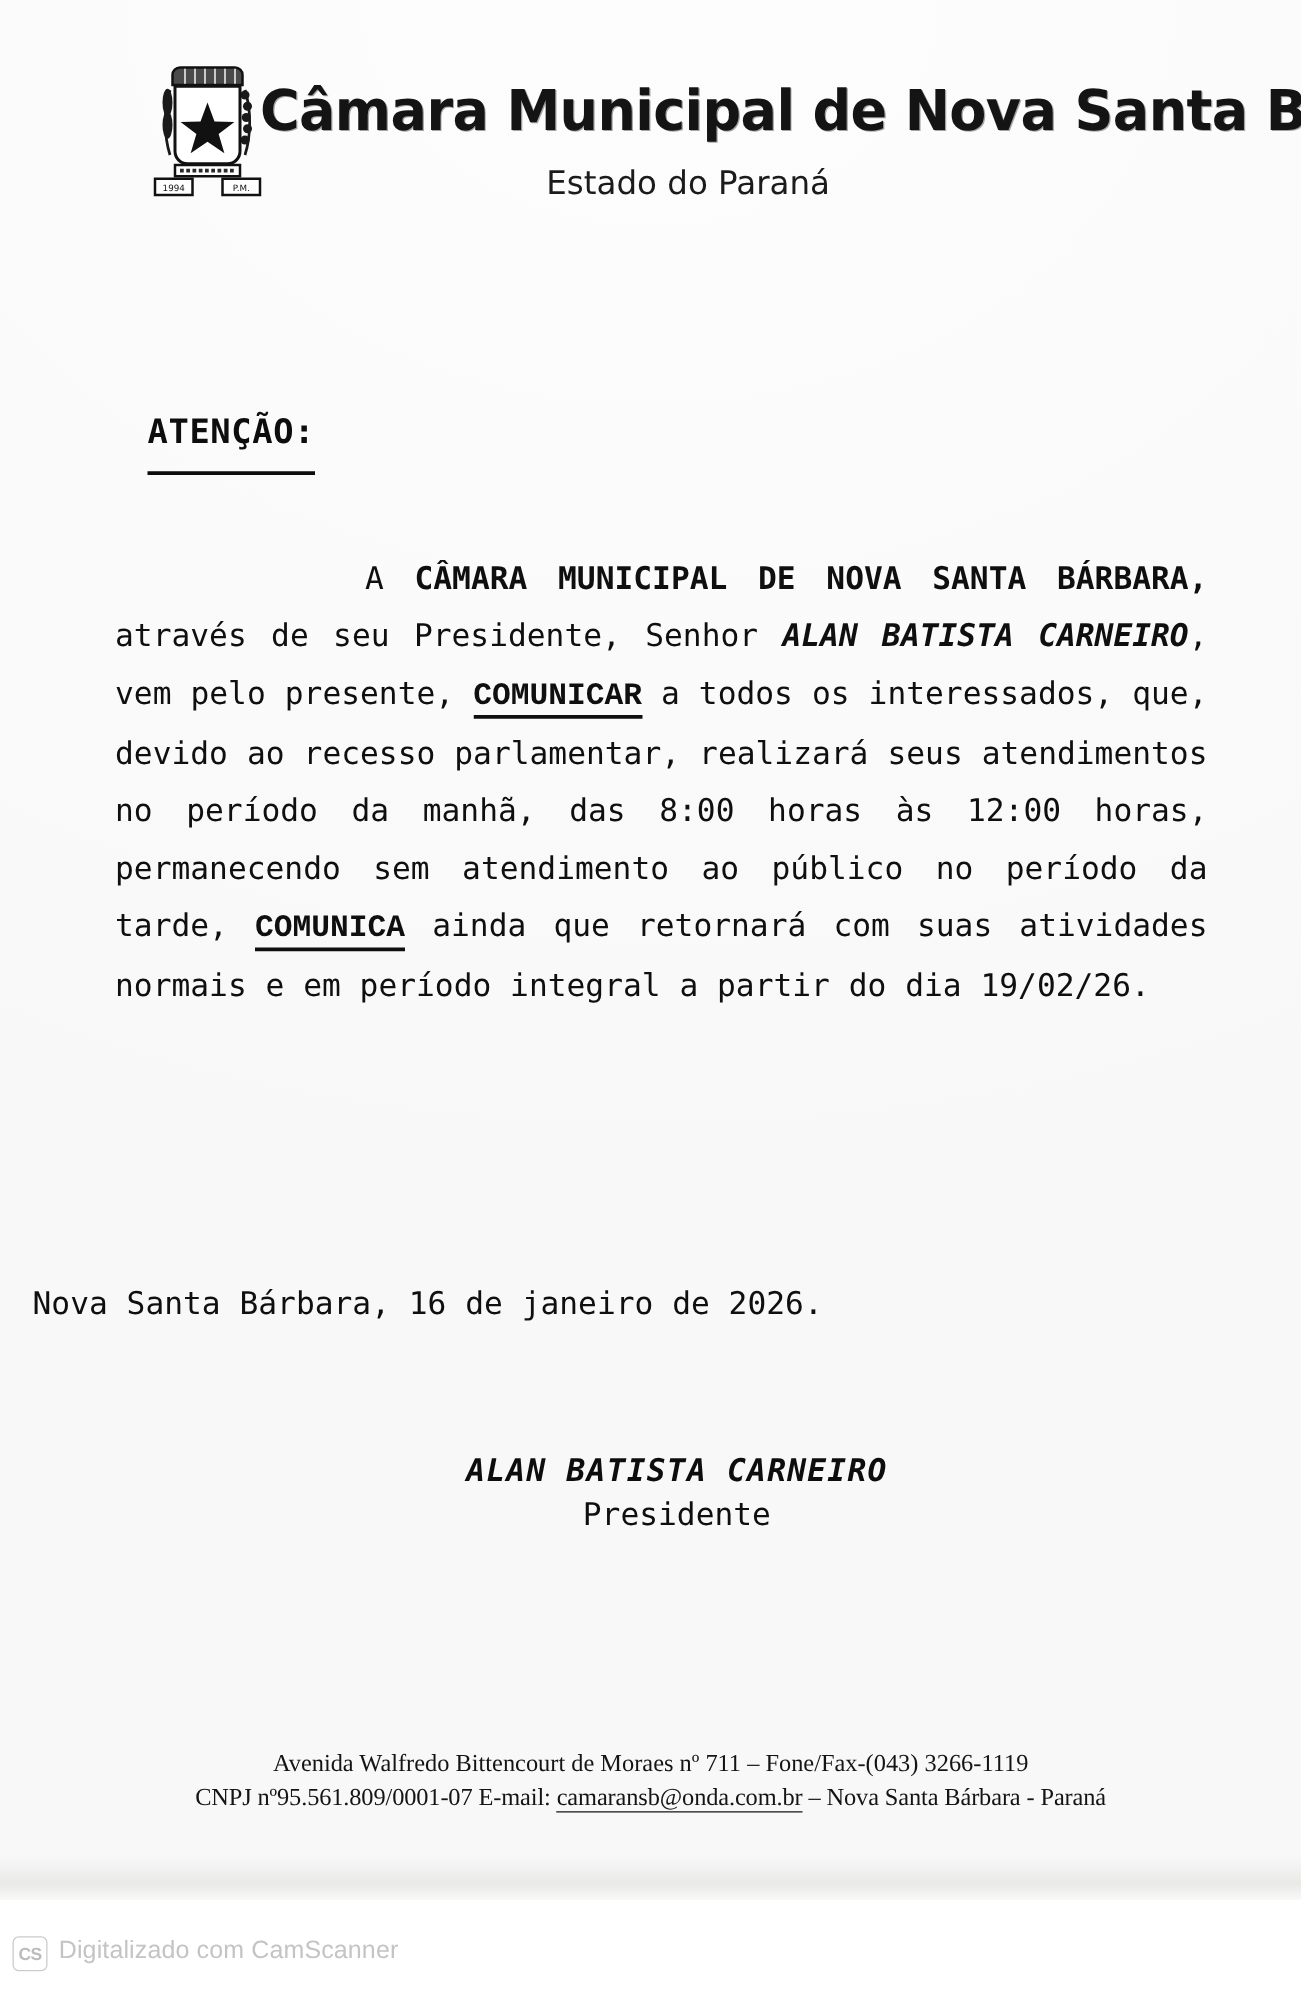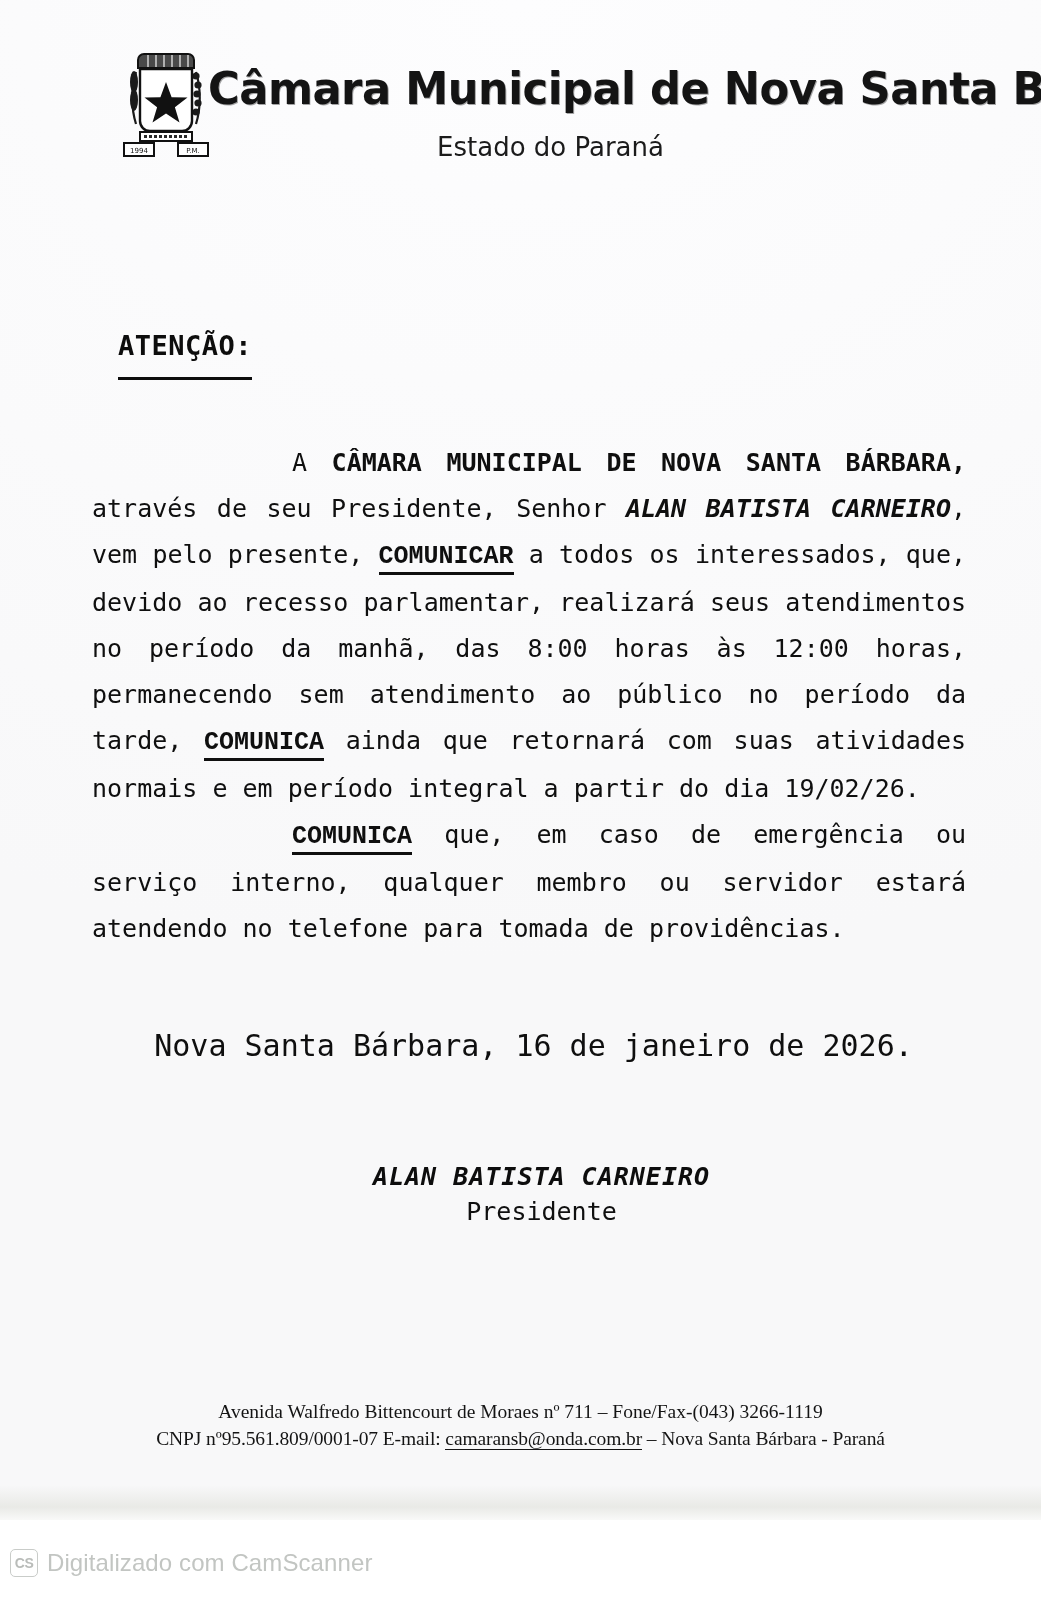--- a/index.html
+++ b/index.html
@@ -131,23 +131,23 @@
   .body-block p.p2 { text-indent: 200px; }
 
   .b    { font-weight: 700; }
   .bi   { font-weight: 700; font-style: italic; }
   .bu   { font-weight: 700; border-bottom: 3px solid #0f0f0f; padding-bottom: 1px; font-family: Liberation Mono, monospace; }
 
   .place-date {
     position: absolute;
     left: 0; right: 0;
     top: 1028px;
-    text-align: center;
-    font-family: "DejaVu Sans Mono", monospace;
-    font-size: 30px;
+    text-align: left;
+    font-family: "DejaVu Sans Mono", monospace;
+    font-size: 25px;
     color: #0f0f0f;
     padding-left: 26px;
   }
 
   .signature {
     position: absolute;
     left: 0; right: 0;
     top: 1162px;
     text-align: center;
     padding-left: 42px;
@@ -200,21 +200,21 @@
     font-size: 14px;
     font-weight: 700;
     color: #b9bcb9;
     display: flex;
     align-items: center;
     justify-content: center;
     letter-spacing: -0.5px;
   }
   .cs-text {
     font-family: "Liberation Sans", sans-serif;
-    font-size: 24px;
+    font-size: 20px;
     color: #c2c5c2;
     letter-spacing: 0.1px;
   }
 </style>
 </head>
 <body>
 
 <div class="page">
 
   <div class="letterhead">
@@ -272,21 +272,20 @@
 
 
   <div class="attention">
     <span>ATENÇÃO:</span>
   </div>
 
   <div class="body-block">
 
     <p class="p1"><span>A</span> <span class="b">CÂMARA MUNICIPAL DE NOVA SANTA BÁRBARA,</span><span> através de seu Presidente, Senhor </span><span class="bi">ALAN BATISTA CARNEIRO</span><span>, vem pelo presente, </span><span class="bu">COMUNICAR</span><span> a todos os interessados, que, devido ao recesso parlamentar, realizará seus atendimentos no período da manhã, das 8:00 horas às 12:00 horas, permanecendo sem atendimento ao público no período da tarde, </span><span class="bu">COMUNICA</span><span> ainda que retornará com suas atividades normais e em período integral a partir do dia 19/02/26.</span></p>
 
-    <p class="p2"><span class="bu">COMUNICA</span><span> que, em caso de emergência ou serviço interno, qualquer membro ou servidor estará atendendo no telefone para tomada de providências.</span></p>
   </div>
 
   <div class="place-date">Nova Santa Bárbara, 16 de janeiro de 2026.</div>
 
   <div class="signature">
     <div class="sig-name">ALAN BATISTA CARNEIRO</div>
     <div class="sig-role">Presidente</div>
   </div>
 
   <div class="footer">

